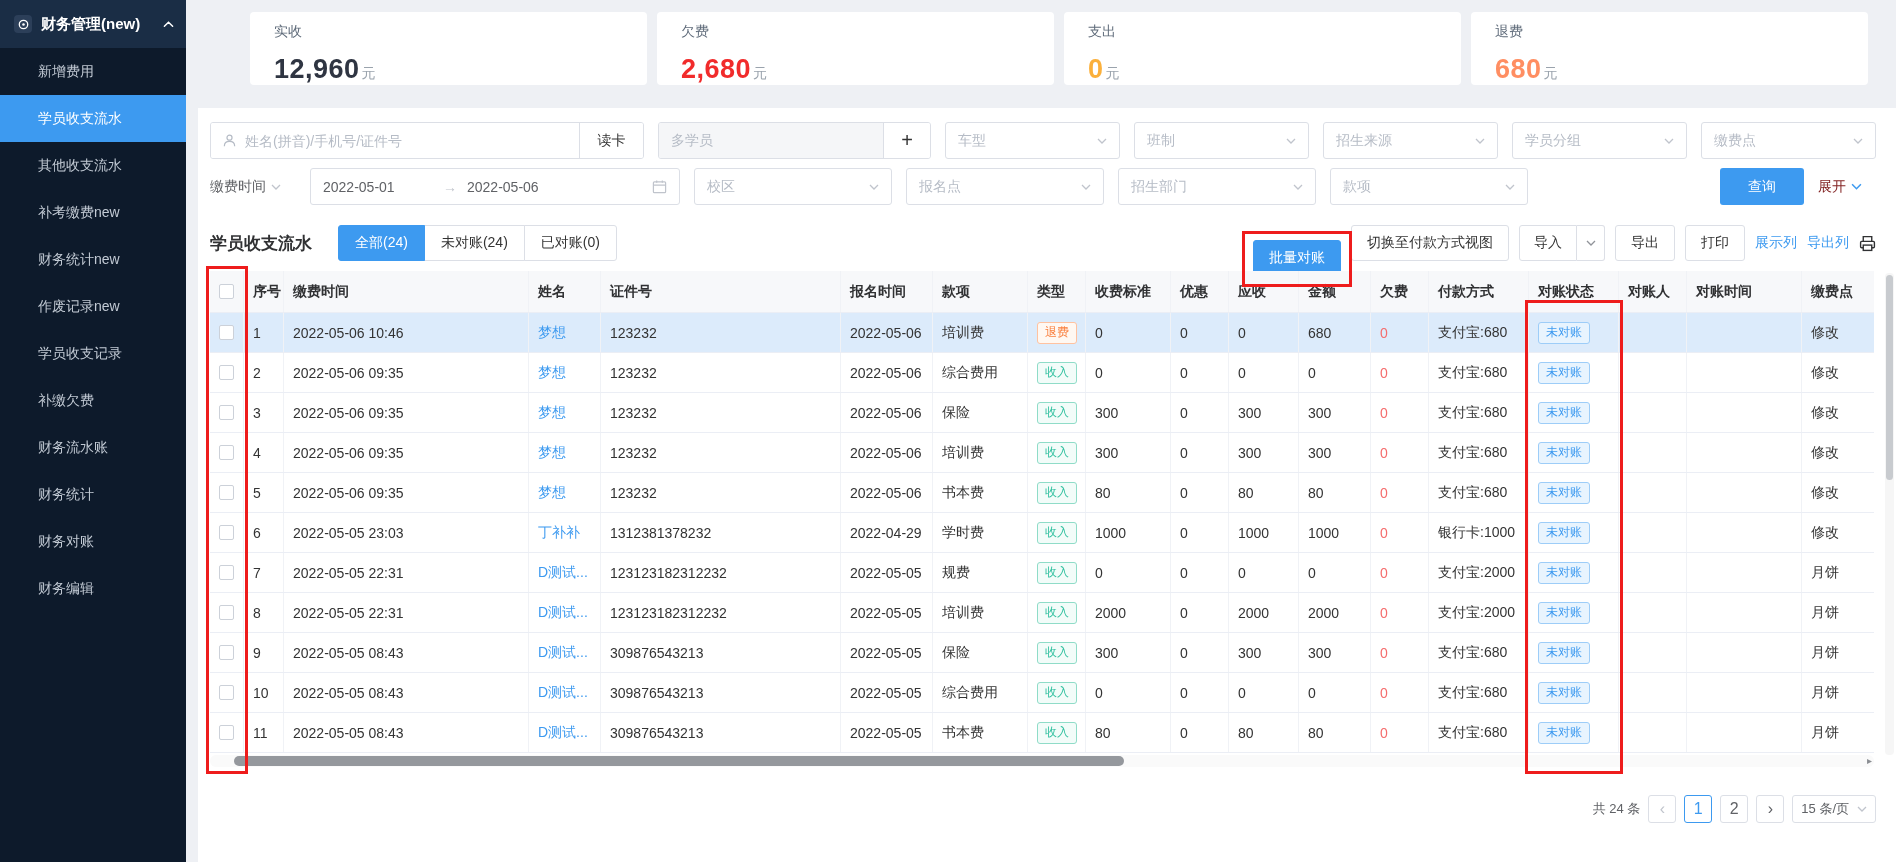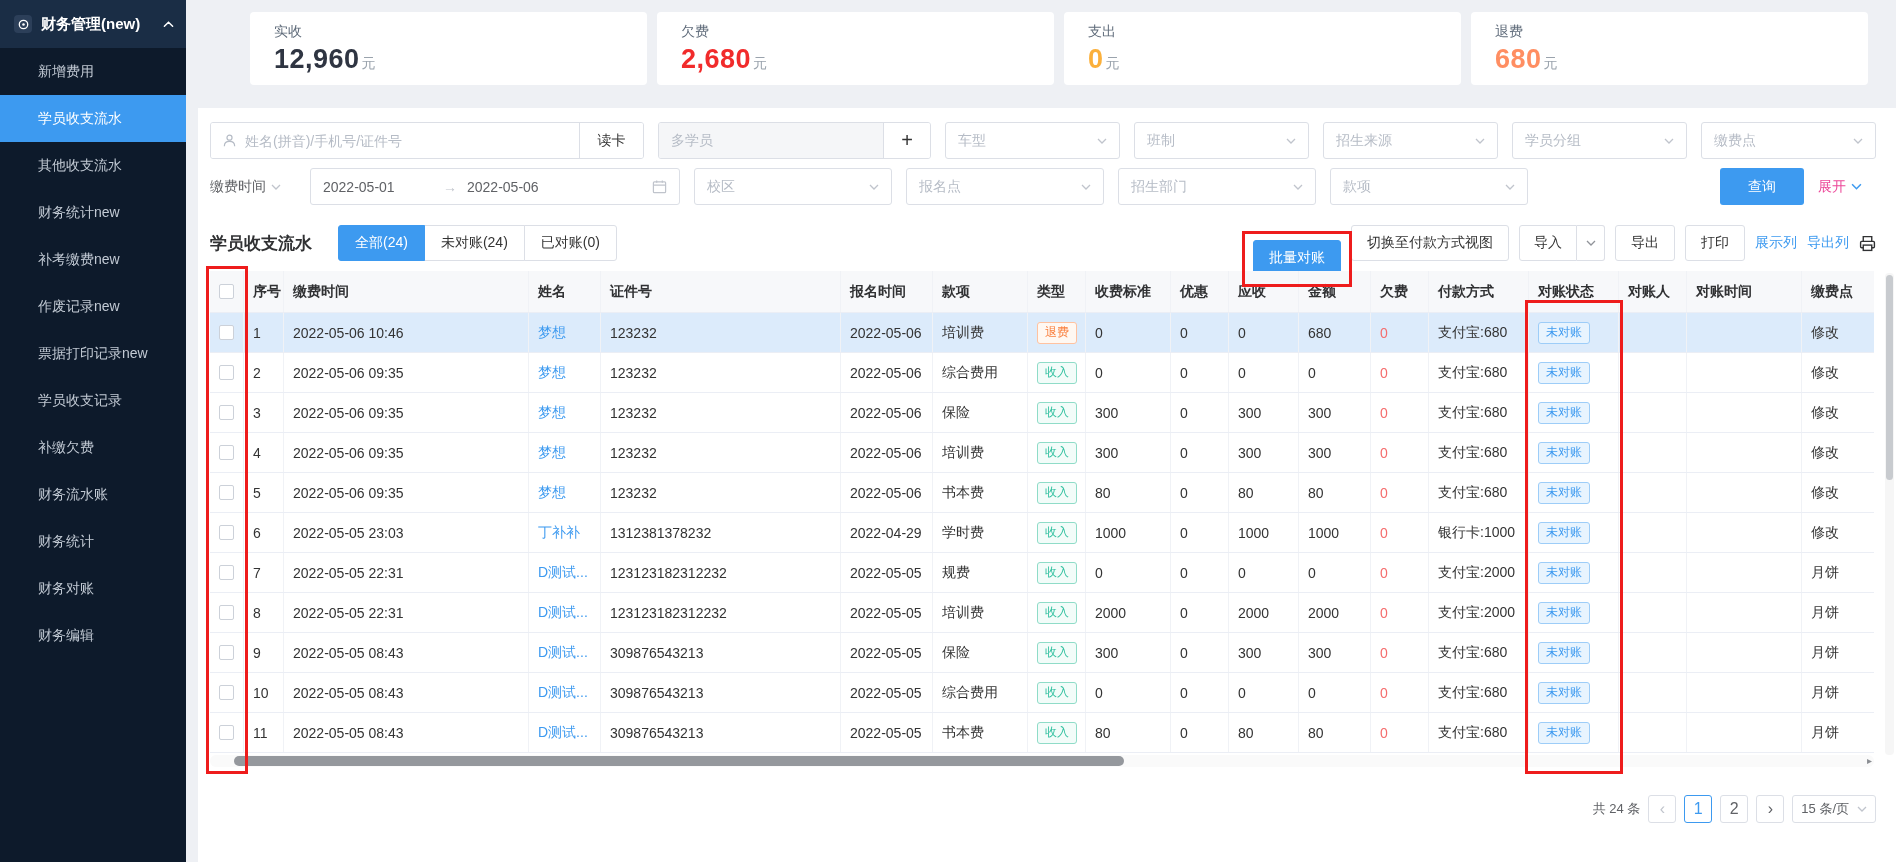--- a/index.html
+++ b/index.html
@@ -14,21 +14,21 @@
   .side-header { height:48px; background:#1a2d45; color:#fff; display:flex; align-items:center; padding:0 12px 0 14px; gap:9px; font-size:15px; font-weight:bold; }
   .side-logo { width:18px; height:18px; border-radius:4px; background:#2c3f59; display:flex; align-items:center; justify-content:center; flex:0 0 18px; }
   .side-header .chev-up { margin-left:auto; display:flex; }
   .side-item { height:47px; line-height:47px; padding-left:38px; color:#c2cad4; font-size:14px; cursor:pointer; white-space:nowrap; overflow:hidden; }
   .side-item.active { background:#3d9af0; color:#fff; }
   
   .main { position:absolute; left:186px; top:0; width:1710px; height:862px; }
   .stats-row { display:flex; gap:10px; margin:12px 28px 0 24px; height:73px;padding-left:40px; }
   .stat-card { flex:1; background:#fff; border-radius:4px; padding:10px 24px; }
   .stat-label { font-size:14px; color:#5f6b7a; margin-top:1px; }
-  .stat-value { font-size:27px; font-weight:bold; margin-top:3px; letter-spacing:0.5px; }
+  .stat-value { font-size:27px; font-weight:bold; margin-top:13px; letter-spacing:0.5px; }
   .stat-unit { font-size:14px; font-weight:normal; color:#9aa3ad; margin-left:2px; }
   
   .panel { margin:23px 0 0 12px; width:1698px; height:754px; background:#fff; padding:14px 20px 0 12px; position:relative; }
   .frow { display:flex; gap:14px; height:37px; align-items:stretch; }
   .frow + .frow { margin-top:9px; }
   .search-group { flex:0 0 434px; display:flex; border:1px solid #dcdfe6; border-radius:3px; overflow:hidden; }
   .search-group input { flex:1; border:none; outline:none; padding:0 10px 0 34px; font-size:14px; color:#333; font-family:inherit; background:#fff; min-width:0; }
   .search-group input::placeholder { color:#b6bcc6; }
   .search-icon-wrap { position:absolute; margin:10px 0 0 11px; display:flex; }
   .read-card { flex:0 0 64px; border-left:1px solid #dcdfe6; display:flex; align-items:center; justify-content:center; color:#333; background:#fff; cursor:pointer; }
@@ -36,21 +36,21 @@
   .ms-input { flex:1; background:#f5f6f8; display:flex; align-items:center; padding:0 12px; color:#b6bcc6; }
   .ms-plus { flex:0 0 47px; border-left:1px solid #dcdfe6; background:#fff; display:flex; align-items:center; justify-content:center; font-size:20px; color:#333; cursor:pointer; }
   .fselect { flex:1; border:1px solid #dcdfe6; border-radius:3px; display:flex; align-items:center; justify-content:space-between; padding:0 12px; color:#b6bcc6; background:#fff; cursor:pointer; white-space:nowrap; }
   .fselect.w198 { flex:0 0 198px; }
   .flabel { flex:0 0 86px; display:flex; align-items:center; gap:5px; color:#606266; cursor:pointer; }
   .daterange { flex:0 0 370px; border:1px solid #dcdfe6; border-radius:3px; display:flex; align-items:center; padding:0 12px; color:#606266; gap:10px; }
   .daterange .arrow { color:#c0c4cc; }
   .daterange .cal { margin-left:auto; display:flex; }
   .date-text { min-width:110px; }
   .btn-query { flex:0 0 84px; margin-left:auto; background:#3d9af0; border:none; border-radius:3px; color:#fff; font-size:14px; font-family:inherit; cursor:pointer; }
-  .expand-link { flex:0 0 58px; display:flex; align-items:center; justify-content:flex-start; gap:5px; color:#ec4899; cursor:pointer; }
+  .expand-link { flex:0 0 58px; display:flex; align-items:center; justify-content:flex-start; gap:5px; color:#7f1d1d; cursor:pointer; }
   
   .section-row { display:flex; align-items:center; margin-top:20px; height:36px; }
   .section-title { font-size:17px; font-weight:bold; color:#303133; margin-right:26px; }
   .tabs { display:flex; }
   .tab { height:36px; display:flex; align-items:center; padding:0 16px; border:1px solid #dcdfe6; background:#fff; color:#333; cursor:pointer; margin-left:-1px; }
   .tab:first-child { border-radius:3px 0 0 3px; margin-left:0; }
   .tab:last-child { border-radius:0 3px 3px 0; }
   .tab.active { background:#3d9af0; border-color:#3d9af0; color:#fff; z-index:1; }
   .toolbar { margin-left:auto; display:flex; gap:10px; align-items:center; }
   .btn { height:36px; padding:0 15px; border:1px solid #dcdfe6; border-radius:3px; background:#fff; display:flex; align-items:center; font-size:14px; color:#333; cursor:pointer; font-family:inherit; }
@@ -109,24 +109,23 @@
     <span class="chev-up">
       <svg width="11" height="8" viewBox="0 0 12 8">
           <path d="M1.5 6.5 L6 2 L10.5 6.5" fill="none" stroke="#fff" stroke-width="1.6" stroke-linecap="round"></path>
         </svg>
     </span>
   </div>
   <div id="side-menu">
       <div class="side-item">新增费用</div>
       <div class="side-item active">学员收支流水</div>
       <div class="side-item">其他收支流水</div>
+      <div class="side-item">补考缴费new</div>
       <div class="side-item">财务统计new</div>
-      <div class="side-item">补考缴费new</div>
       <div class="side-item">作废记录new</div>
-      <div class="side-item">票据打印记录new</div>
       <div class="side-item">学员收支记录</div>
       <div class="side-item">补缴欠费</div>
       <div class="side-item">财务流水账</div>
       <div class="side-item">财务统计</div>
       <div class="side-item">财务对账</div>
       <div class="side-item">财务编辑</div>
     </div>
 </div>
 
 <div class="main">

